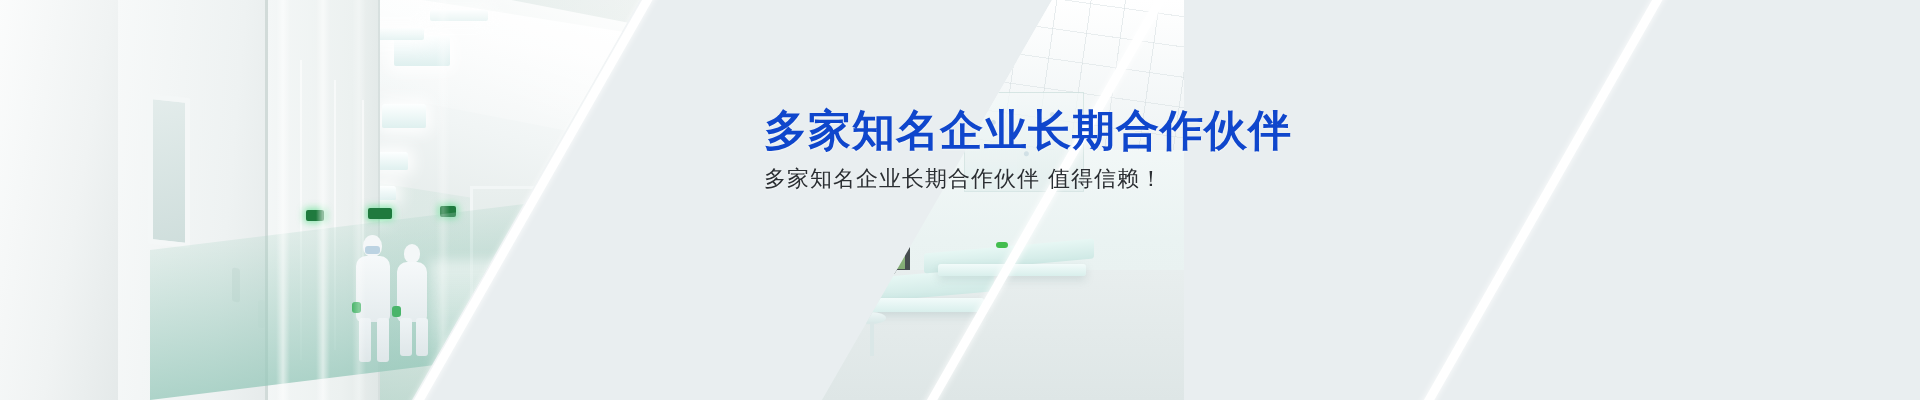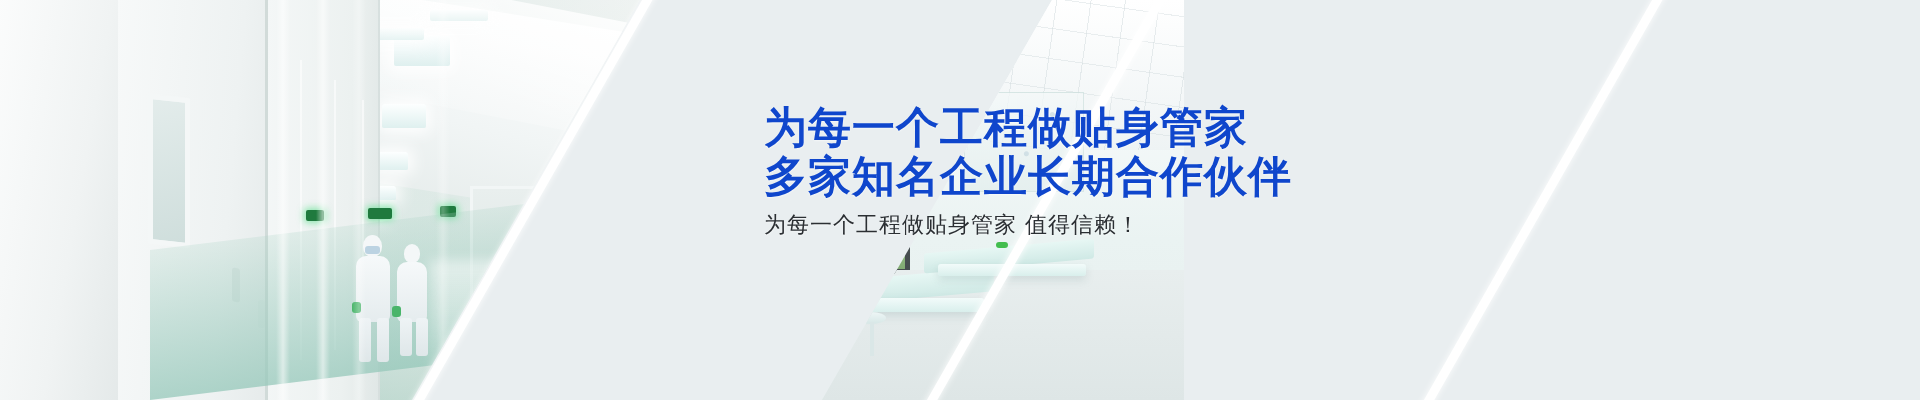--- a/index.html
+++ b/index.html
@@ -457,19 +457,18 @@
       <div class="floor4-reflect" style="left:200px;opacity:.5;"></div>
     </div>
   </div>
 
   <div class="divider d1"></div>
   <div class="divider d2"></div>
   <div class="divider d3"></div>
 
   <div class="copy">
     <div class="headline">
-      <div class="l1">为每一个工程做贴身管家</div>
       <div class="l2">多家知名企业长期合作伙伴</div>
     </div>
-    <div class="subline">为每一个工程做贴身管家  值得信赖！</div>
+    <div class="subline">多家知名企业长期合作伙伴  值得信赖！</div>
   </div>
 
 </div>
 
 </body></html>

